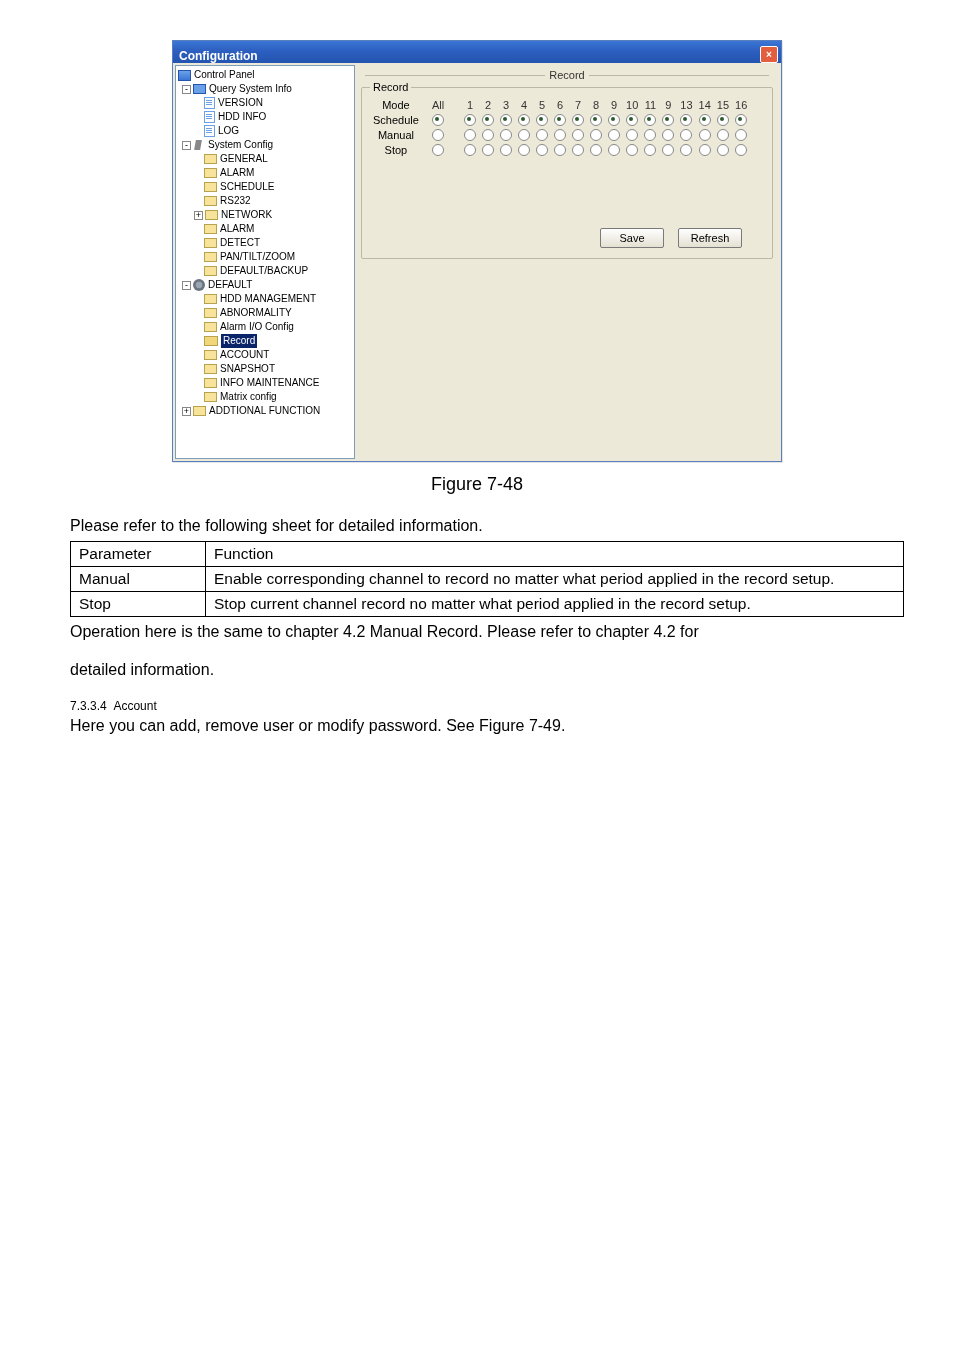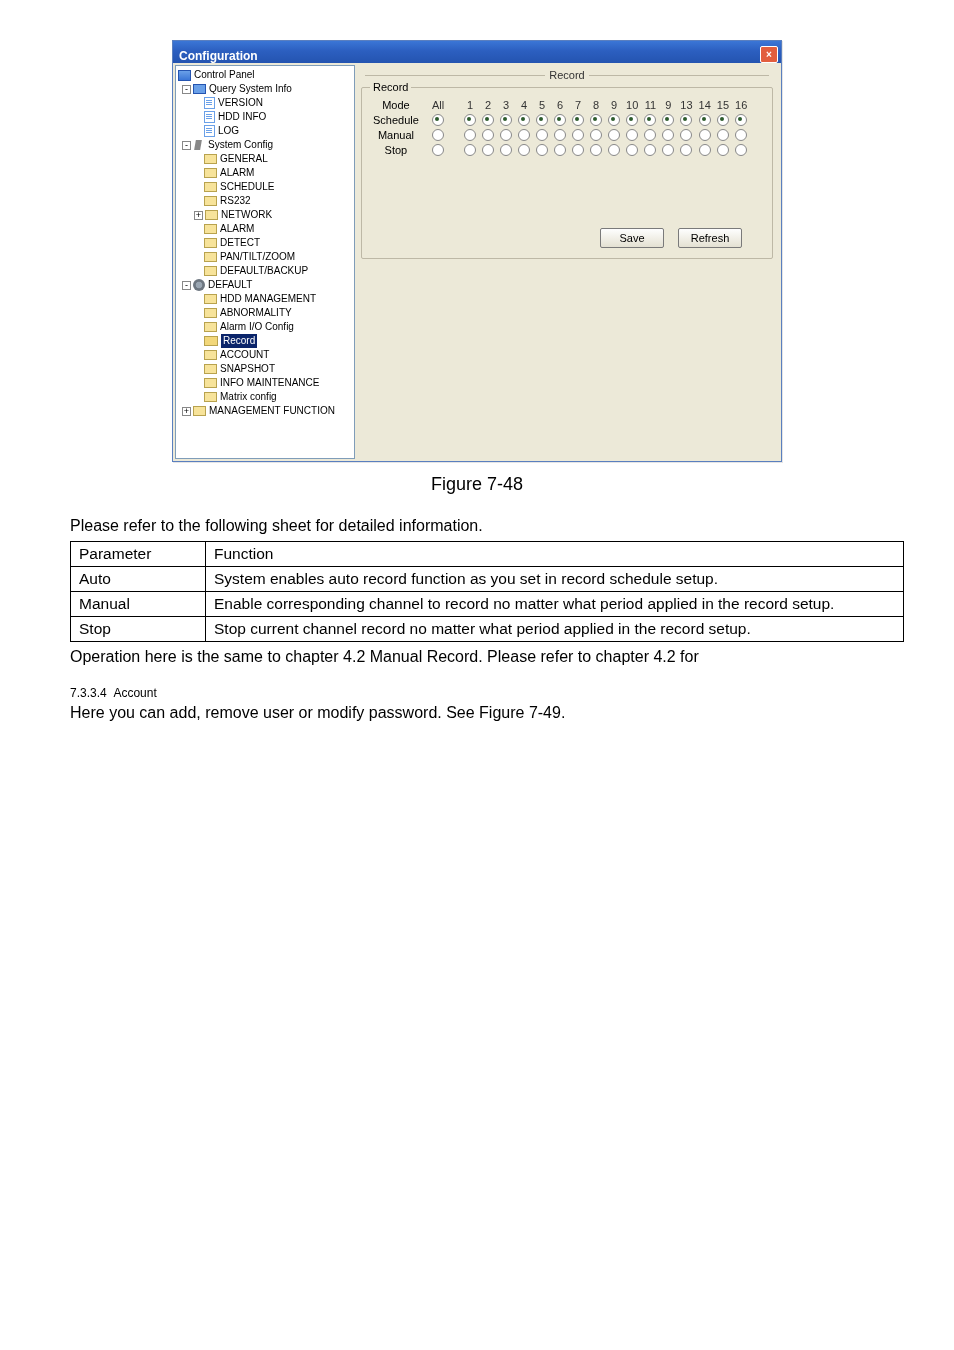--- a/index.html
+++ b/index.html
@@ -371,21 +371,21 @@
             <div class="tree-row">
                 <span class="indent" style="width:26px"></span>
                 <span class="node-icon icon-folder-yellow"></span>
                 <span class="node-label">Matrix config</span>
               </div>
 
             <div class="tree-row">
               <span class="indent" style="width:4px"></span>
               <span class="toggle">+</span>
               <span class="node-icon icon-folder-yellow"></span>
-              <span class="node-label">MANAGEMENT FUNCTION</span>
+              <span class="node-label">ADDTIONAL FUNCTION</span>
             </div>
           </div>
         </div>
 
         <div class="right-panel">
           <div class="section-header">
             <span class="line"></span>
             <span>Record</span>
             <span class="line"></span>
           </div>
@@ -493,34 +493,31 @@
 
   <p class="body-text">Please refer to the following sheet for detailed information.</p>
 
   <table class="params">
     <tbody>
         <tr>
       <th class="col-param">Parameter</th>
       <th>Function</th>
     </tr>
     <tr>
-      <td>Auto</td>
-      <td>System enables auto record function as you set in record schedule setup.</td>
-    </tr>
-    <tr>
       <td>Manual</td>
       <td>Enable corresponding channel to record no matter what period applied in the record setup.</td>
     </tr>
     <tr>
       <td>Stop</td>
       <td>Stop current channel record no matter what period applied in the record setup.</td>
     </tr>
   </tbody>
     </table>
 
   <p class="body-text" style="margin-bottom:20px">Operation here is the same to chapter 4.2 Manual Record. Please refer to chapter 4.2 for</p>
+  <p class="body-text">detailed information.</p>
 
   <div class="section-heading">
     <span>7.3.3.4</span>&nbsp;&nbsp;<span>Account</span>
   </div>
   <p class="body-text">Here you can add, remove user or modify password. See Figure 7-49.</p>
 
 </div>
 
 </body></html>

